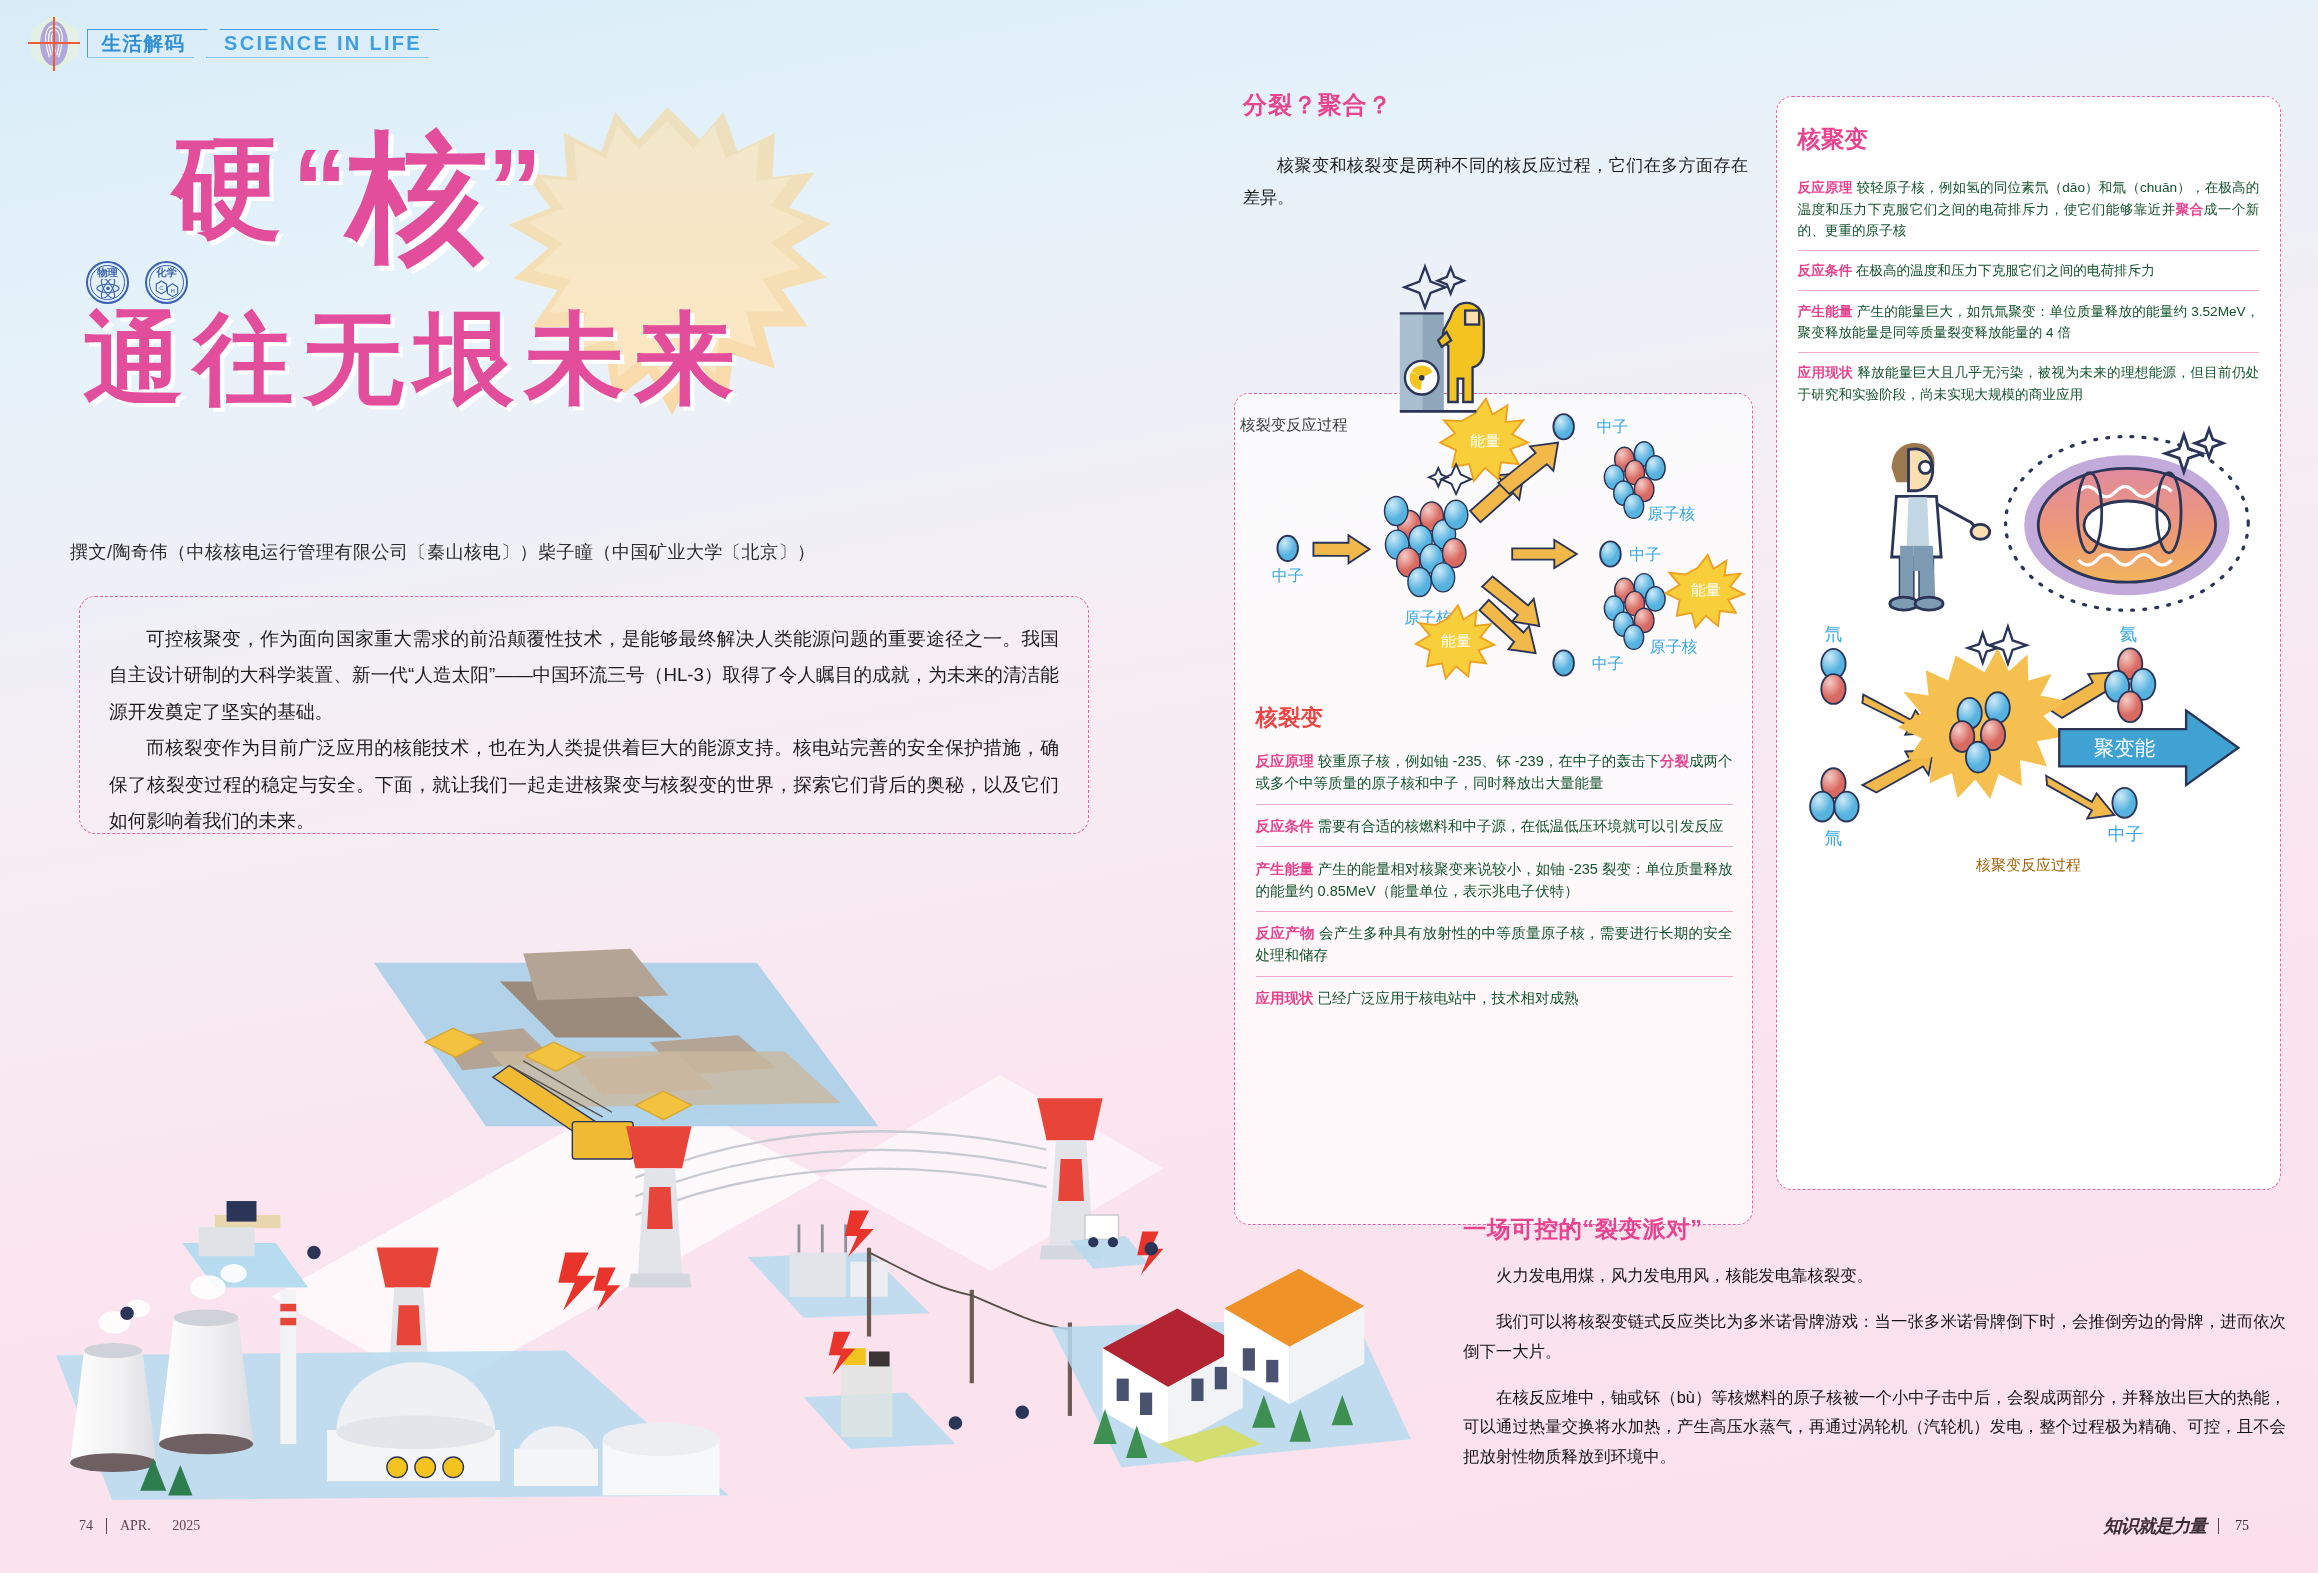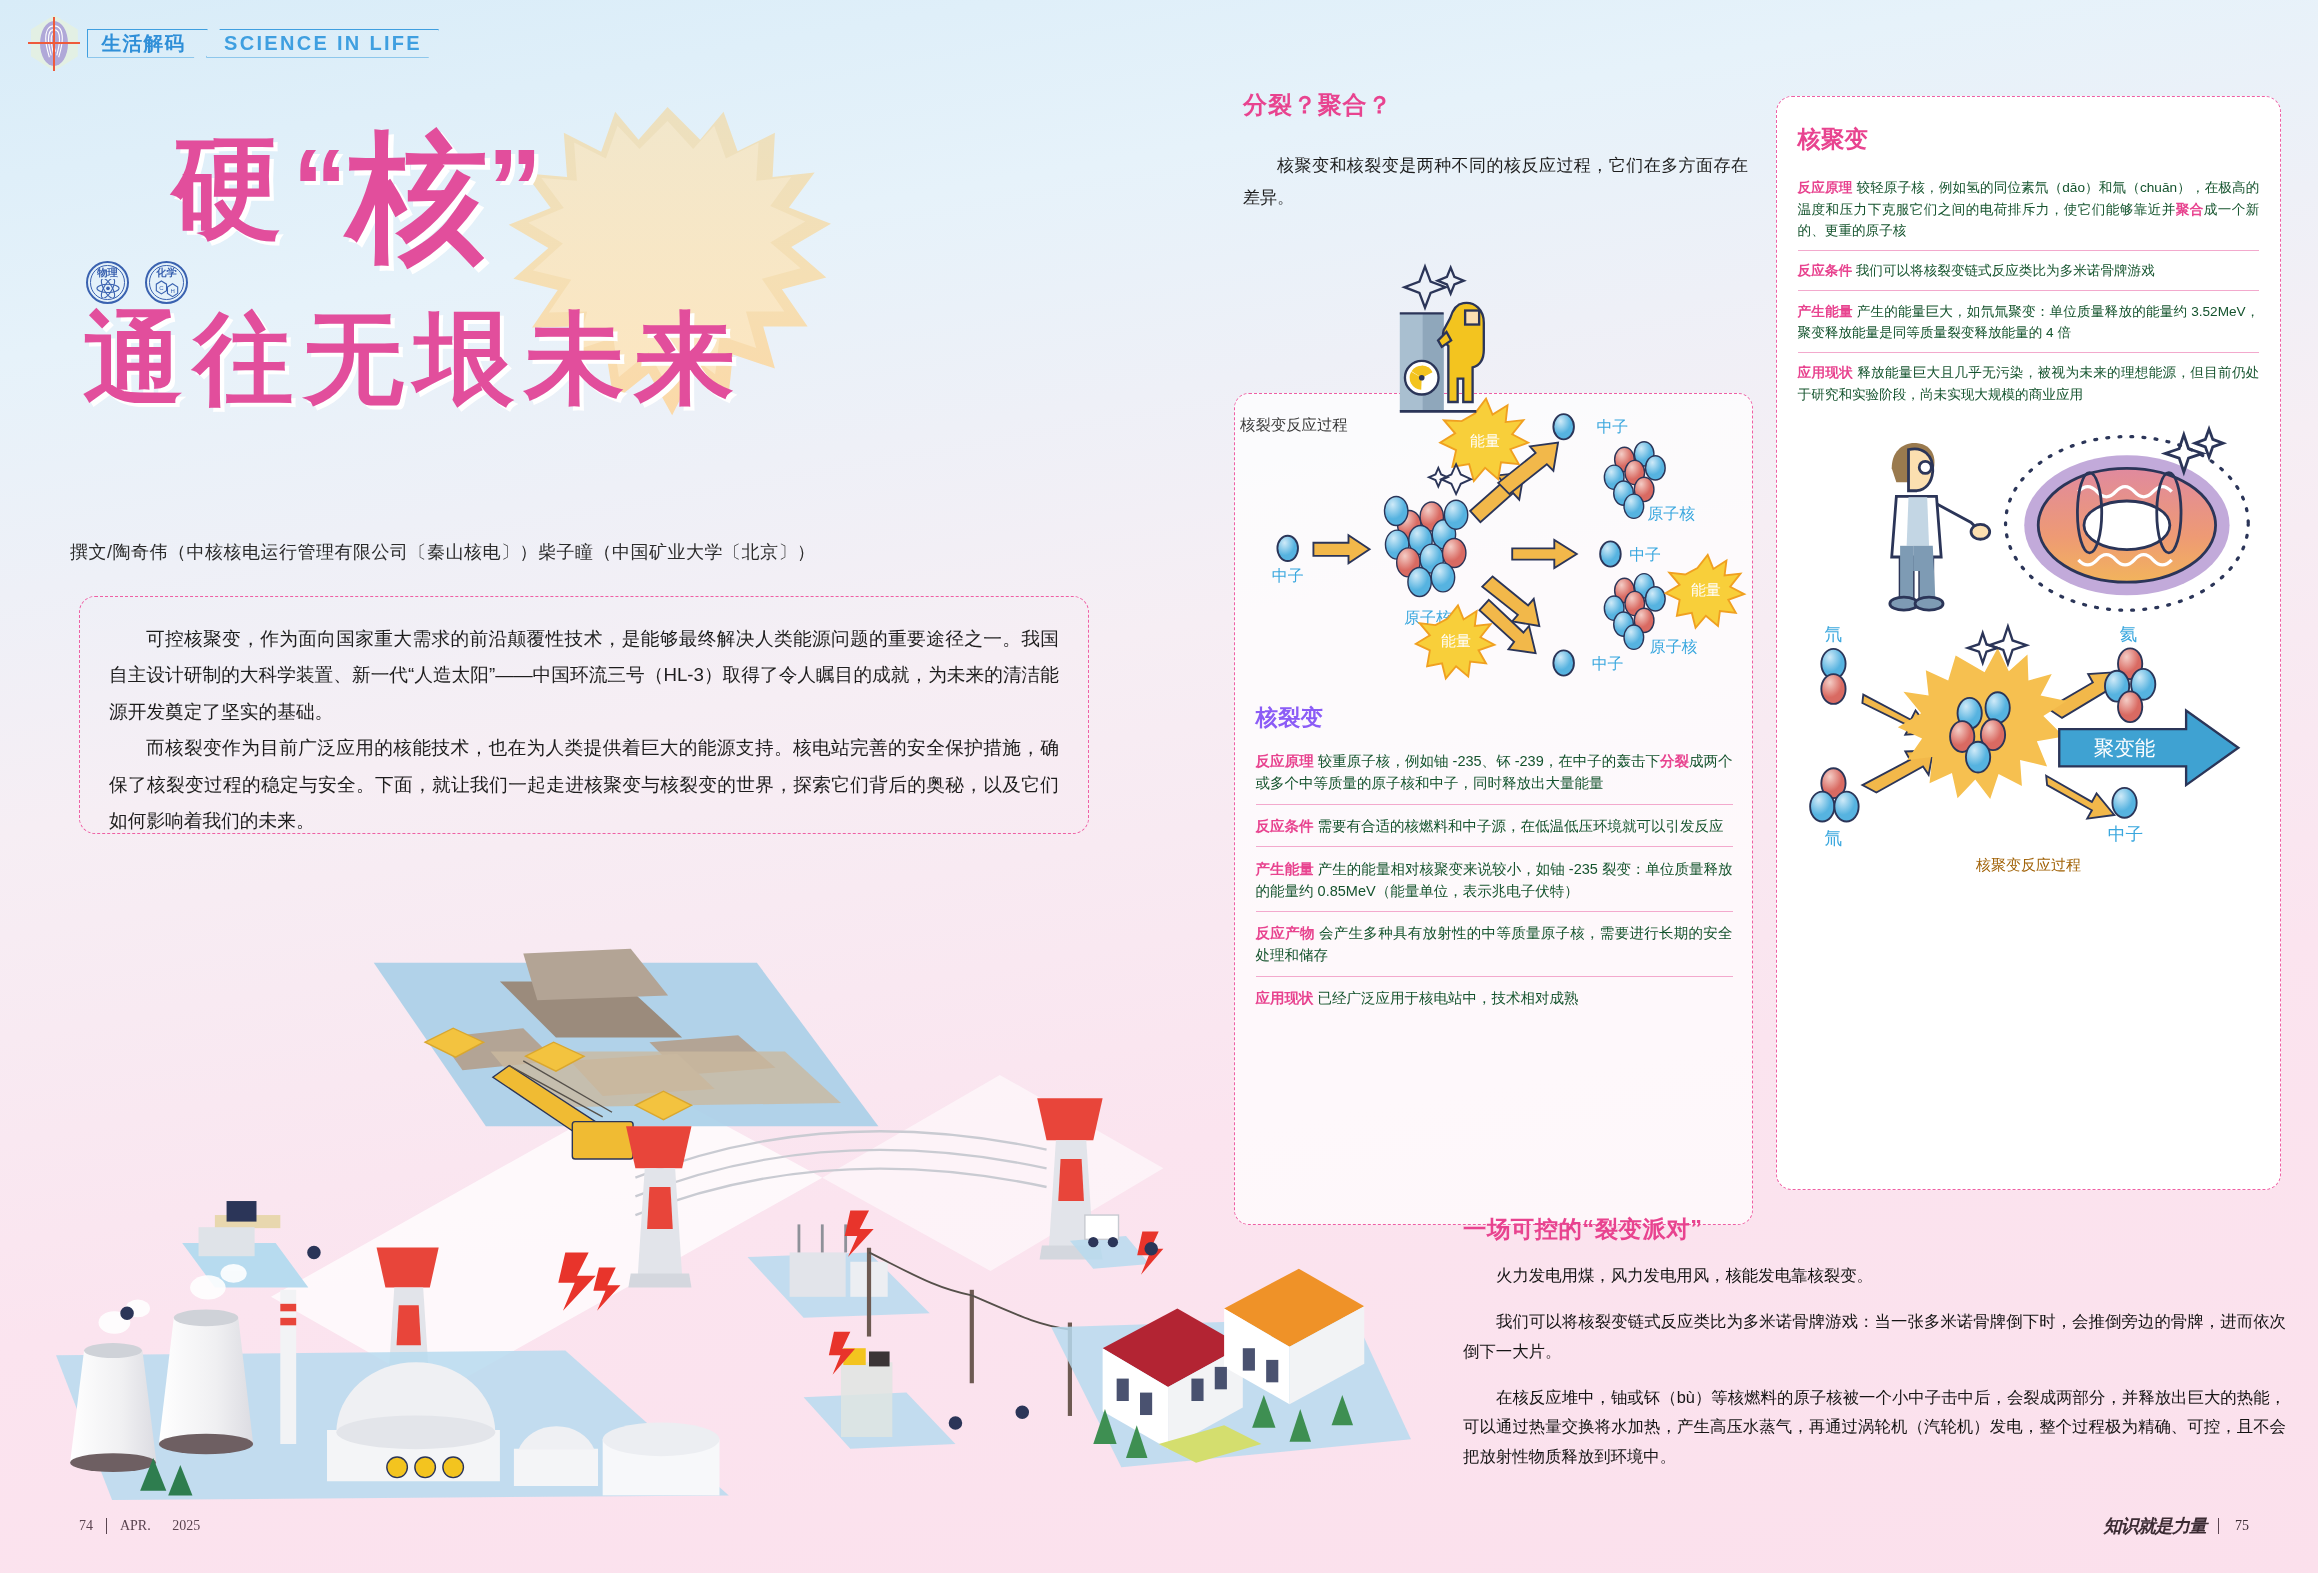--- a/index.html
+++ b/index.html
@@ -66,21 +66,21 @@
   .mid { position:absolute; left:1243px; top:89px; width:505px; }
   .sec-head { font-size:24px; font-weight:bold; color:#e8438f; letter-spacing:0.9px; }
   .mid-lead { margin-top:29px; font-size:17px; line-height:1.9; color:#1d1d1d; text-indent:34px; text-align:justify; }
 
   .fis-card { position:absolute; left:1234px; top:393px; width:519px; height:832px;
               border:1.9px dashed #ef5fa4; border-radius:15px; background:rgba(255,255,255,.72); }
   .plantfig { position:absolute; left:1355px; top:262px; width:196px; height:154px; z-index:4; }
 
   .diagram { position:relative; width:100%; height:290px; }
   .dg-title { position:absolute; left:5px; top:20.6px; font-size:15.4px; color:#3a3a3a; }
-  .fis-title { position:absolute; left:20.6px; top:308px; font-size:22.4px; font-weight:bold; color:#8b5cf6; }
+  .fis-title { position:absolute; left:20.6px; top:308px; font-size:22.4px; font-weight:bold; color:#ef4444; }
 
   .rows { position:absolute; left:20.6px; top:346px; width:477px; }
   .row { padding:10.3px 0 9.3px 0; border-bottom:0.9px solid #f3a9cd; }
   .row:last-child { border-bottom:none; }
   .row .lbl { color:#e8438f; font-weight:bold; font-size:14.5px; }
   .row .txt { color:#14532d; font-size:14.5px; line-height:1.52; }
   .row p { font-size:14.5px; line-height:1.52; color:#141414; text-align:justify; }
   .hl { color:#e8438f; font-weight:bold; }
 
   
@@ -558,21 +558,21 @@
     </div>
   </div>
 
   <div class="fus-card">
     <div class="fus-title">核聚变</div>
     <div class="fus-rows">
       <div class="row">
         <p><span class="lbl">反应原理</span><span class="txt"> 较轻原子核，例如氢的同位素氘（dāo）和氚（chuān），在极高的温度和压力下克服它们之间的电荷排斥力，使它们能够靠近并</span><span class="hl">聚合</span><span class="txt">成一个新的、更重的原子核</span></p>
       </div>
       <div class="row">
-        <p><span class="lbl">反应条件</span><span class="txt"> 我们可以将核裂变链式反应类比为多米诺骨牌游戏</span></p>
+        <p><span class="lbl">反应条件</span><span class="txt"> 在极高的温度和压力下克服它们之间的电荷排斥力</span></p>
       </div>
       <div class="row">
         <p><span class="lbl">产生能量</span><span class="txt">  产生的能量巨大，如氘氚聚变：单位质量释放的能量约 3.52MeV，聚变释放能量是同等质量裂变释放能量的 4 倍</span></p>
       </div>
       <div class="row">
         <p><span class="lbl">应用现状</span><span class="txt"> 释放能量巨大且几乎无污染，被视为未来的理想能源，但目前仍处于研究和实验阶段，尚未实现大规模的商业应用</span></p>
       </div>
     </div>
 
     <svg class="tokamak" viewBox="0 0 980 420">

